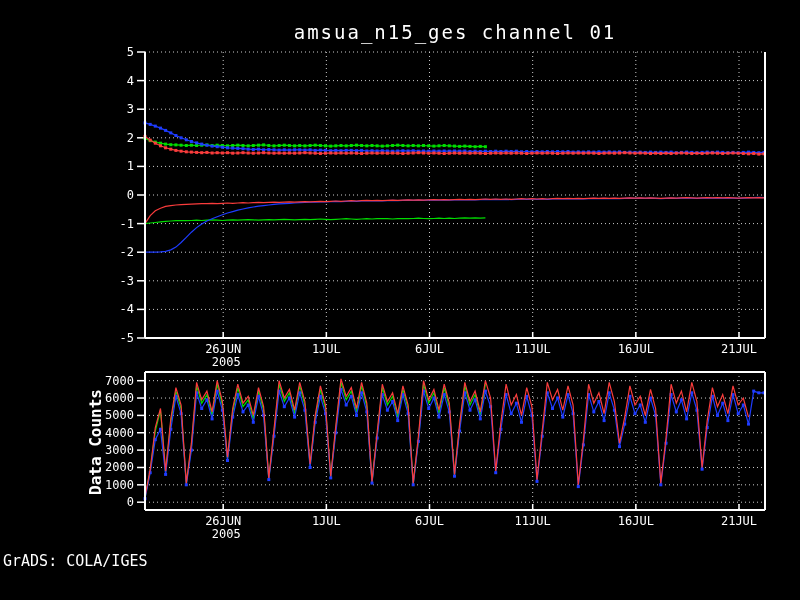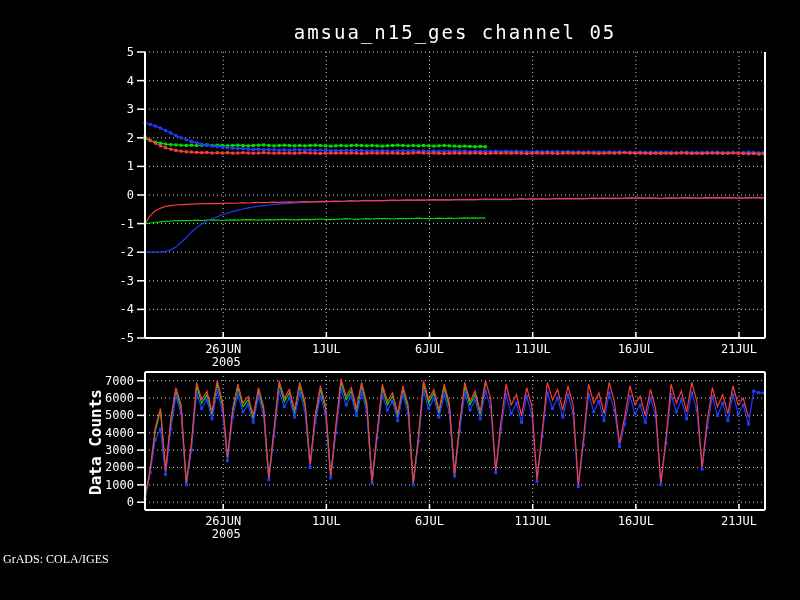--- a/index.html
+++ b/index.html
@@ -10,29 +10,29 @@
   .chart-title{
     position:absolute;left:145px;top:21px;width:620px;text-align:center;
     font-size:19px;letter-spacing:2px;color:#fff;white-space:nowrap;
   }
   .ylabel-rot{
     position:absolute;left:12px;top:431px;width:170px;height:22px;
     text-align:center;font-size:16px;font-weight:bold;color:#fff;
     transform:rotate(-90deg);transform-origin:center;white-space:nowrap;
   }
   .grads-footer{
-    position:absolute;left:3px;top:552px;font-size:12px;color:#fff;white-space:nowrap;font-family:Liberation Serif, serif;
+    position:absolute;left:3px;top:552px;font-size:15px;color:#fff;white-space:nowrap;
   }
   svg{position:absolute;left:0;top:0;}
 </style>
 </head>
 <body>
 
 <div class="screen">
-  <div class="chart-title">amsua_n15_ges channel 05</div>
+  <div class="chart-title">amsua_n15_ges channel 01</div>
   <svg id="chart-svg" width="800" height="600" viewBox="0 0 800 600">
       <g>
         <line x1="145" x2="765" y1="52" y2="52" stroke="#cccccc" stroke-width="1" stroke-dasharray="1 3"></line>
         <line x1="137" x2="145" y1="52" y2="52" stroke="#ffffff" stroke-width="1.5"></line>
         <text x="134" y="56" fill="#ffffff" font-size="12" text-anchor="end" font-family="DejaVu Sans Mono, monospace">5</text>
         <line x1="145" x2="765" y1="80.6" y2="80.6" stroke="#cccccc" stroke-width="1" stroke-dasharray="1 3"></line>
         <line x1="137" x2="145" y1="80.6" y2="80.6" stroke="#ffffff" stroke-width="1.5"></line>
         <text x="134" y="84.6" fill="#ffffff" font-size="12" text-anchor="end" font-family="DejaVu Sans Mono, monospace">4</text>
         <line x1="145" x2="765" y1="109.19999999999999" y2="109.19999999999999" stroke="#cccccc" stroke-width="1" stroke-dasharray="1 3"></line>
         <line x1="137" x2="145" y1="109.19999999999999" y2="109.19999999999999" stroke="#ffffff" stroke-width="1.5"></line>

